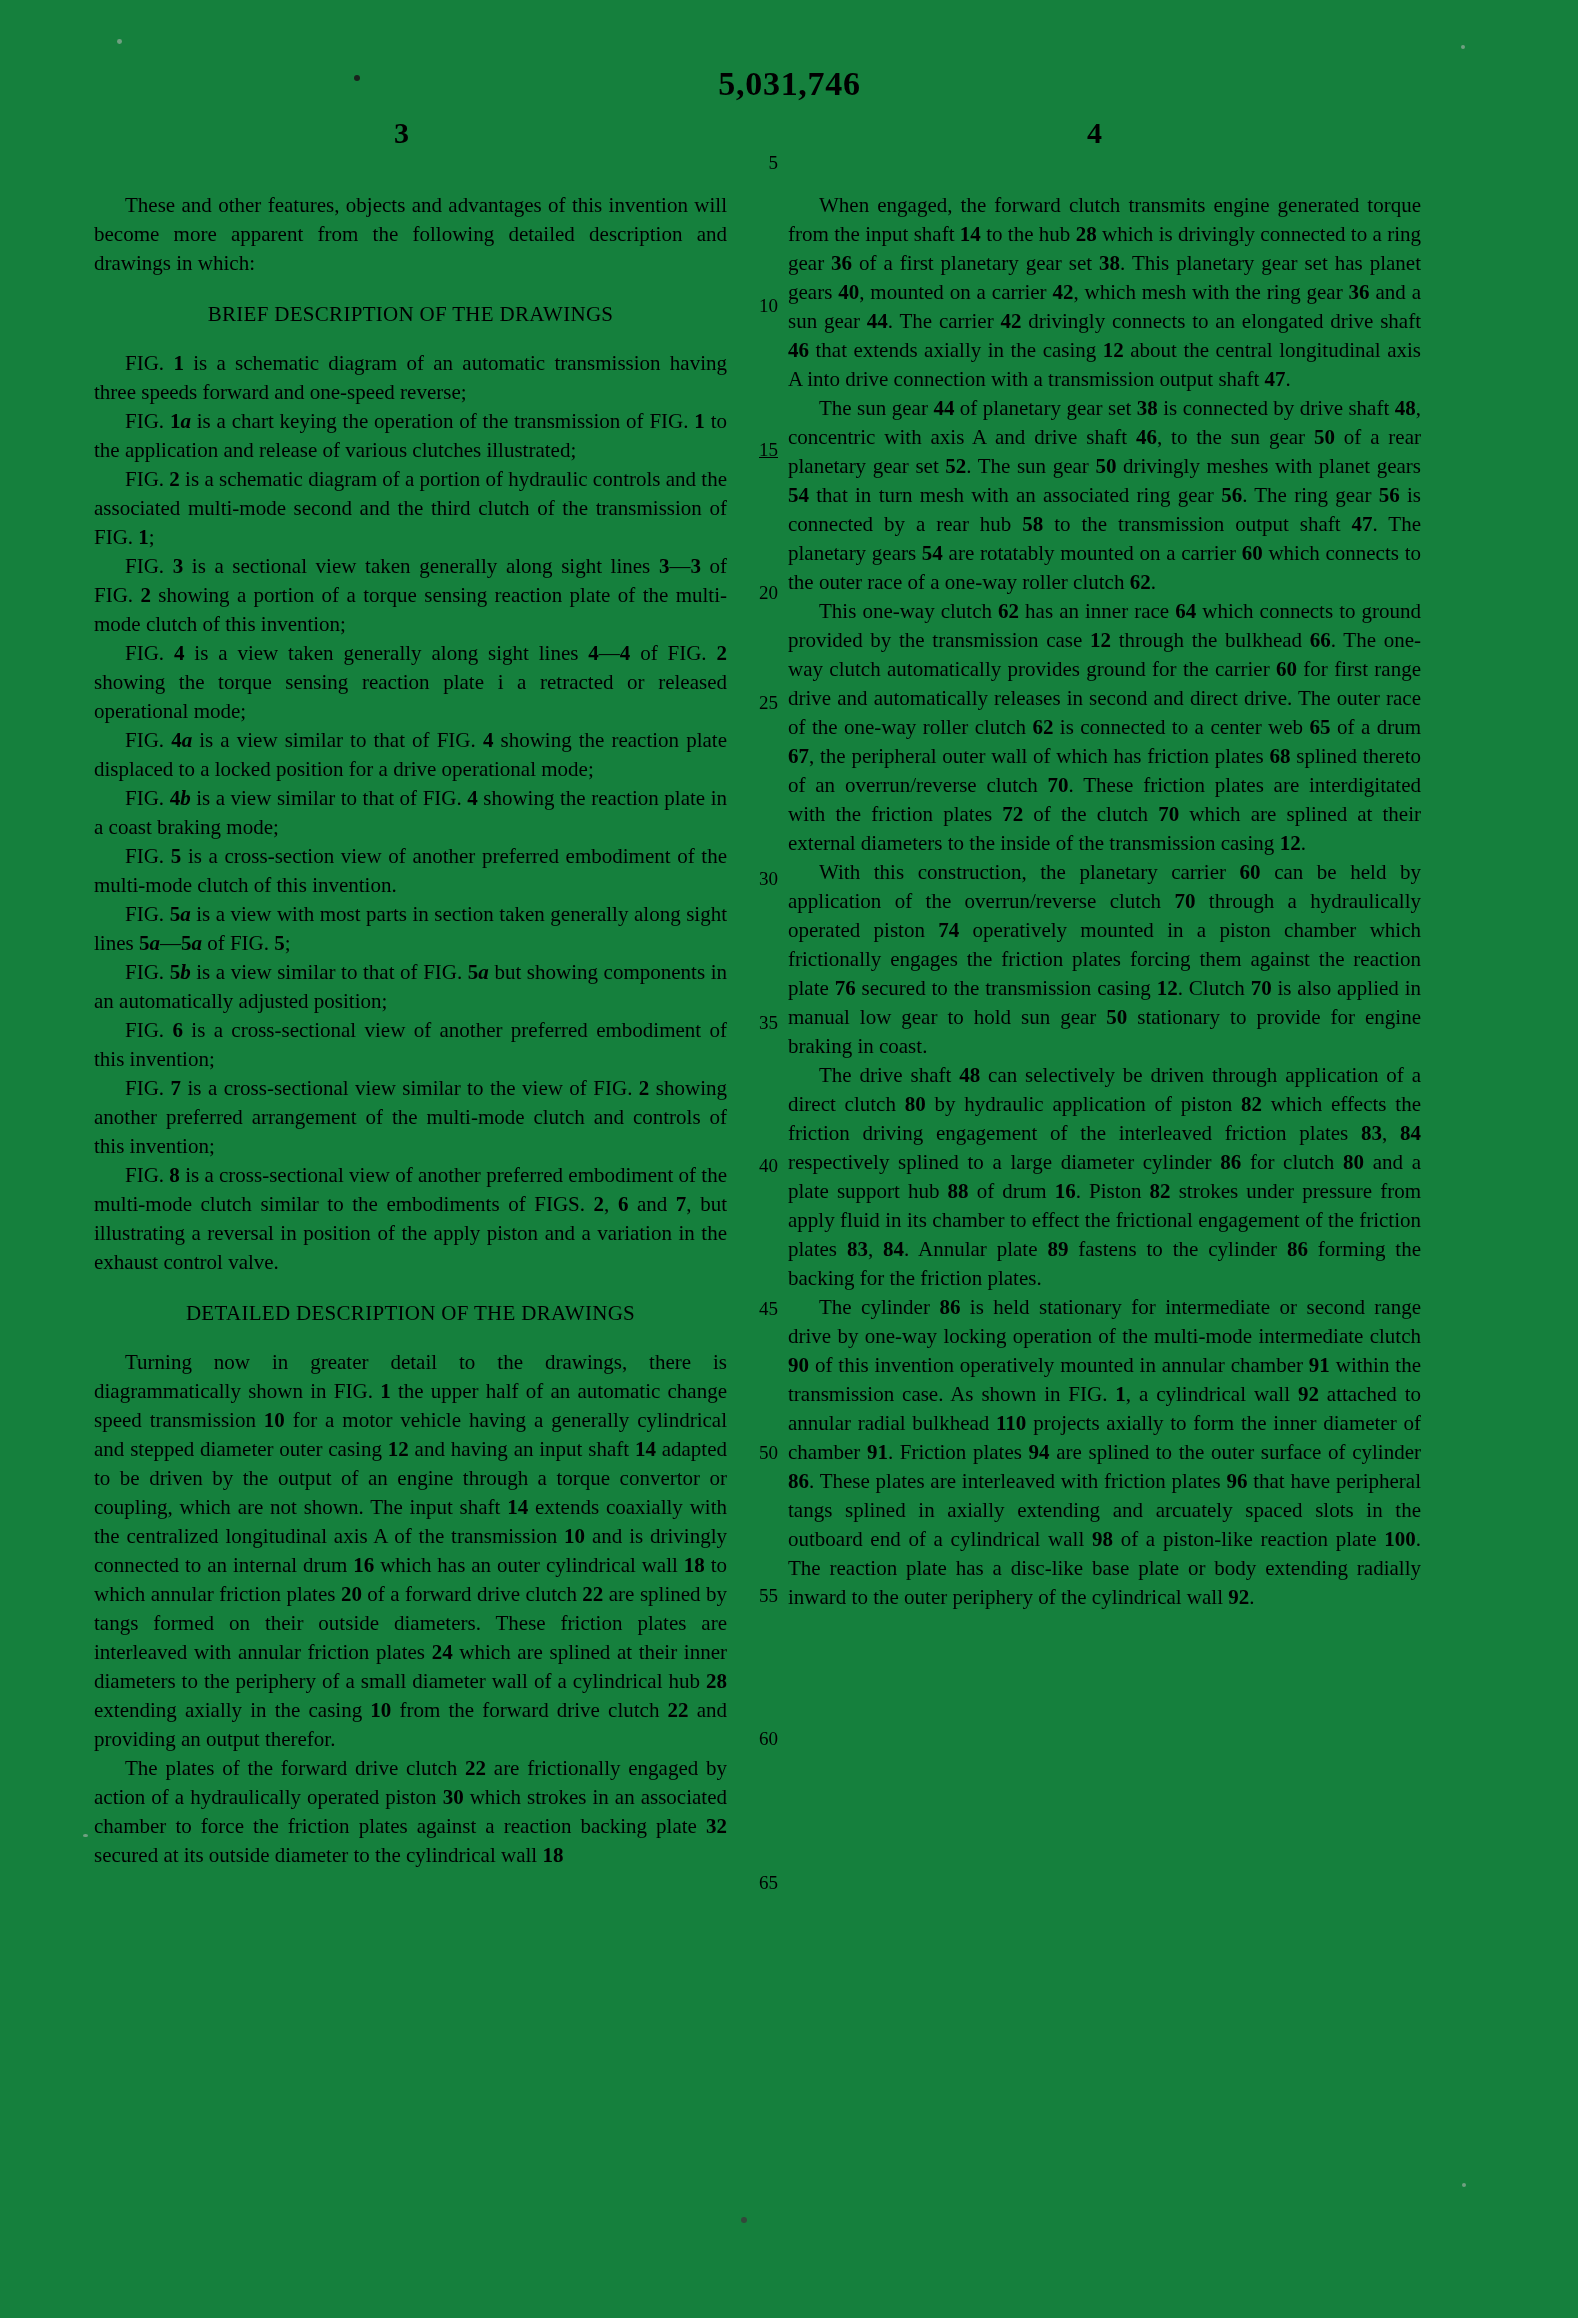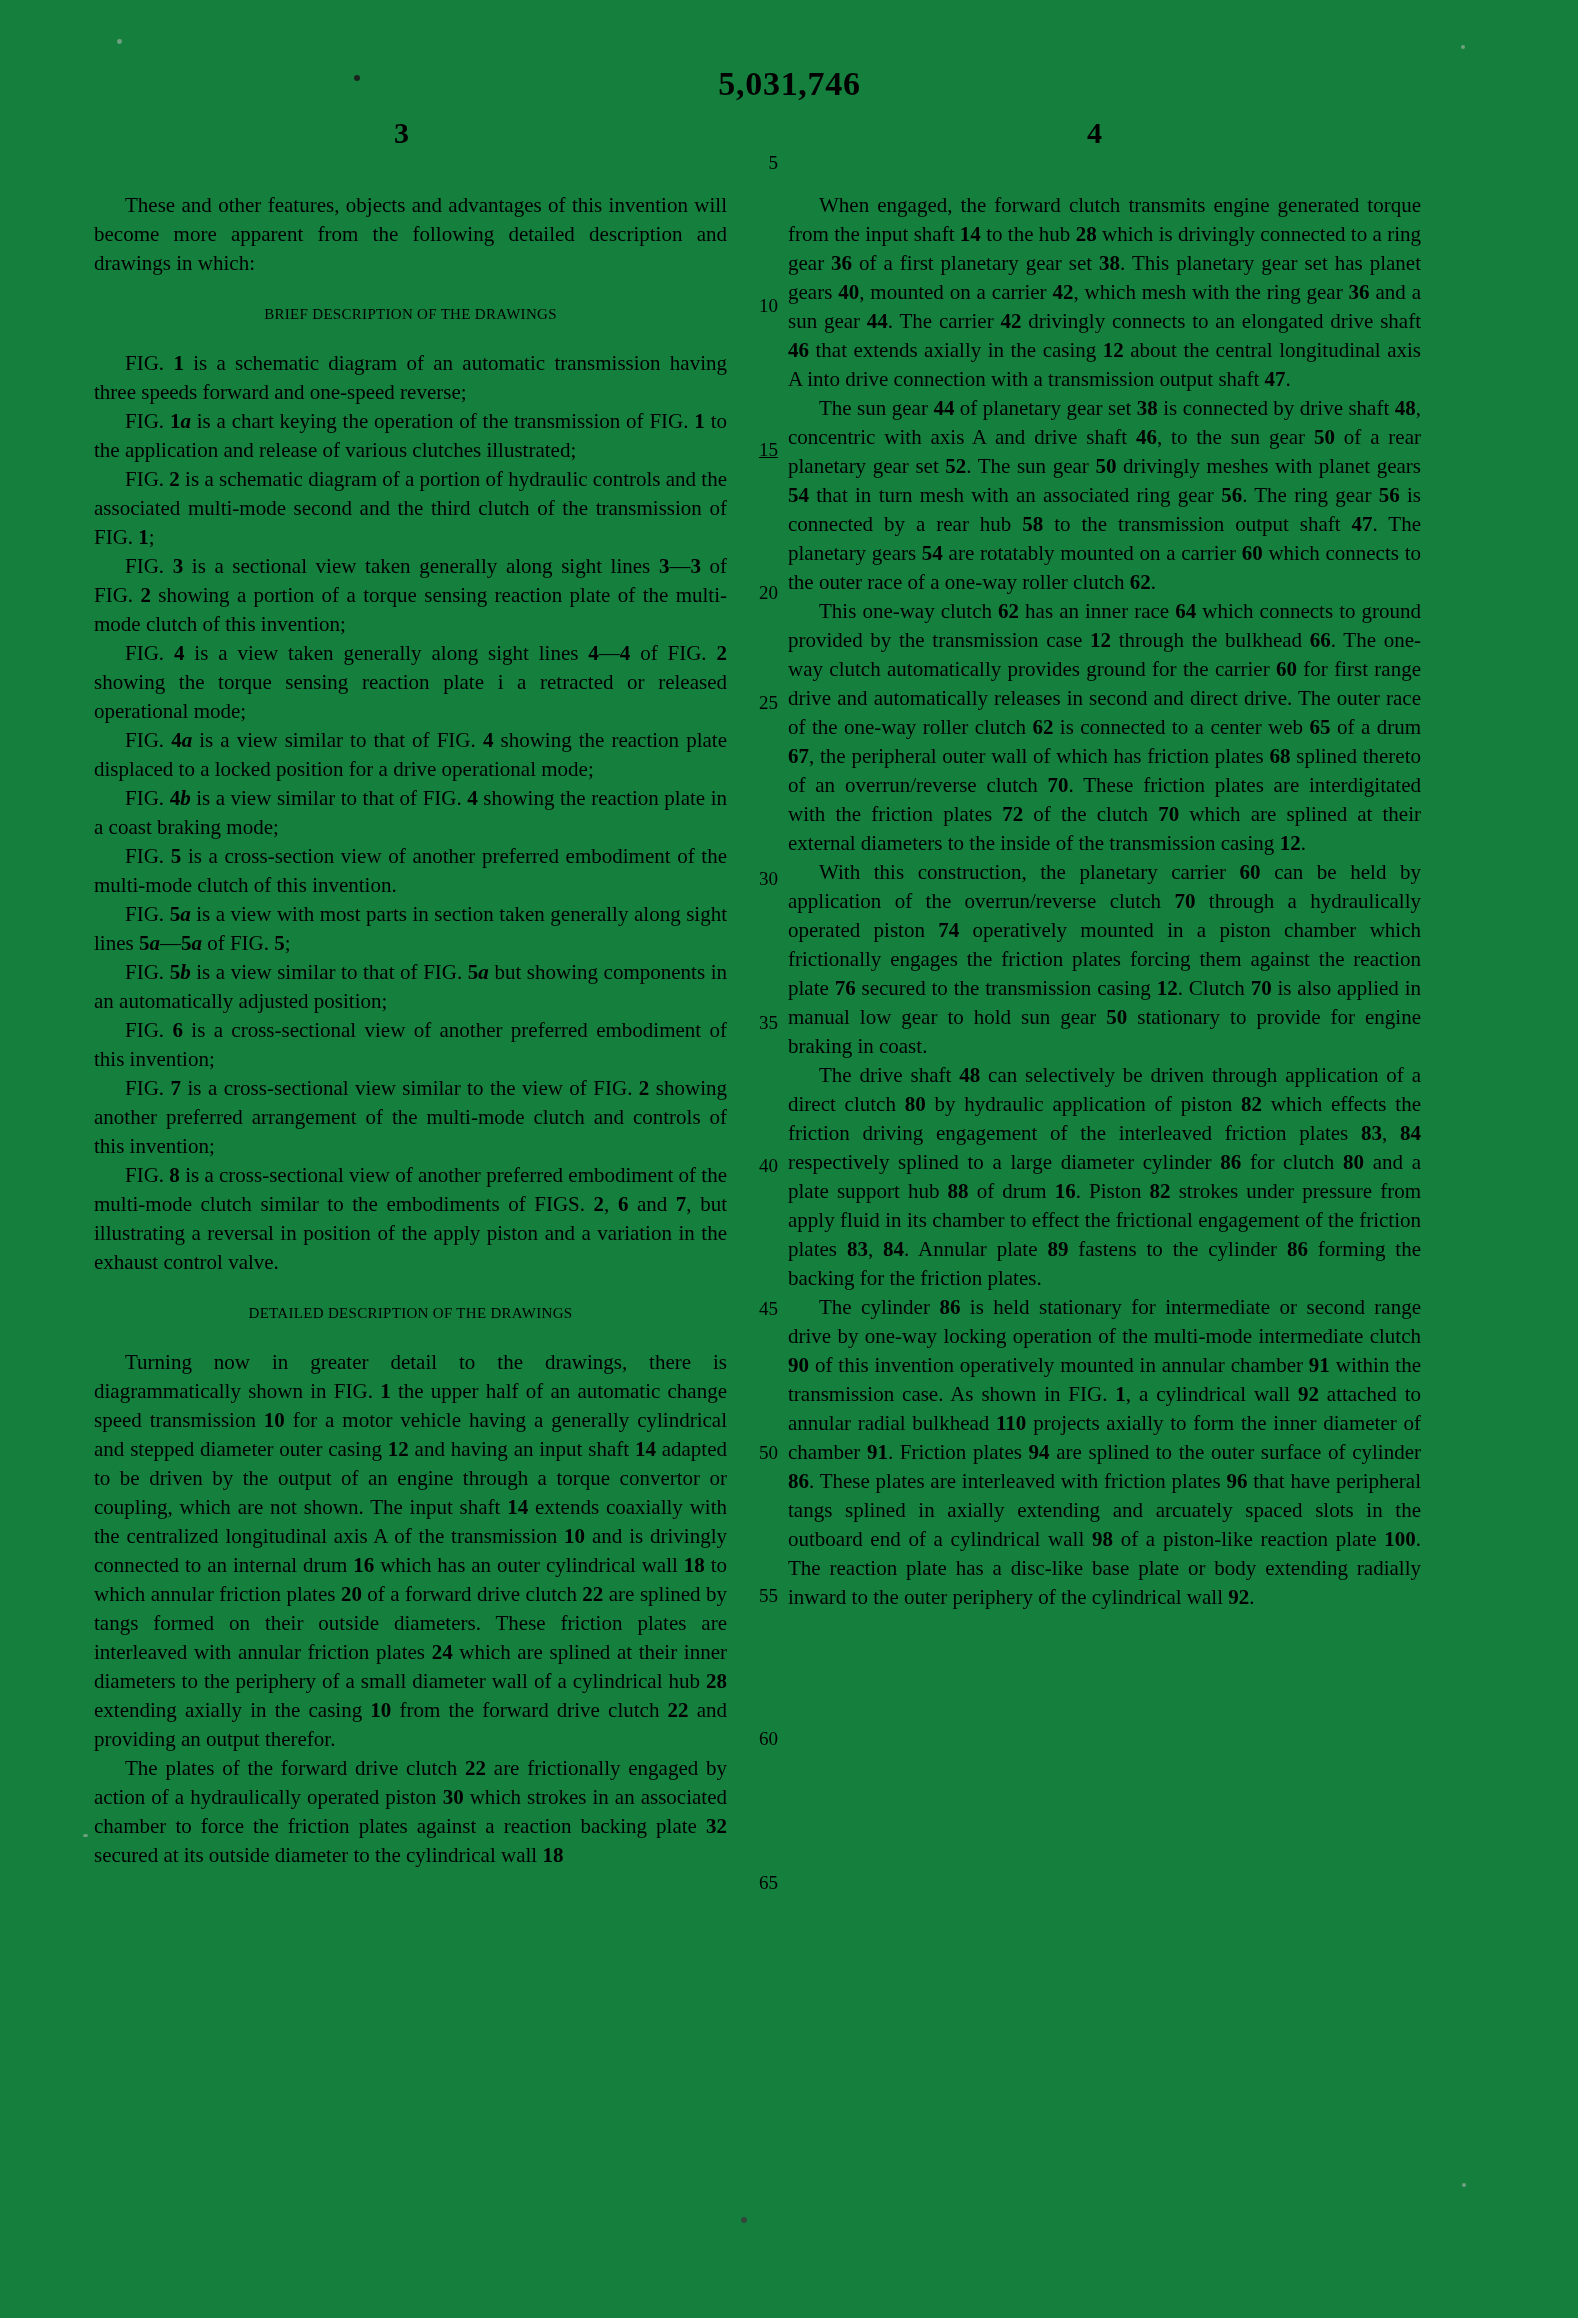--- a/index.html
+++ b/index.html
@@ -71,21 +71,21 @@
   .para {
     margin: 0;
     text-indent: 31px;
   }
   .para.noindent { text-indent: 0; }
 
   .heading {
     margin: 22px 0 20.4px 0;
     text-align: center;
     text-indent: 0;
-    font-size: 15px;
+    font-size: 21px;
     letter-spacing: 0.3px;
     line-height: 28.6px;
     font-family: Liberation Serif, serif;
   }
 
   .ref { font-weight: 700; }
   .ital { font-style: italic; font-weight: 700; }
 
   
   .line-numbers {

